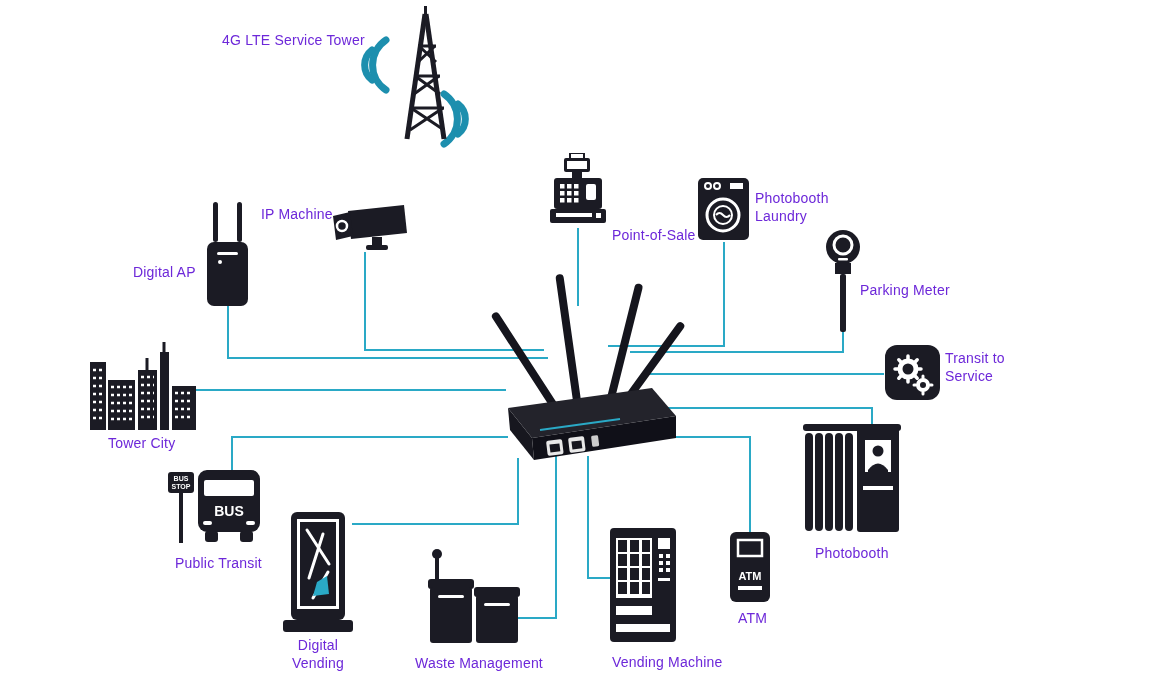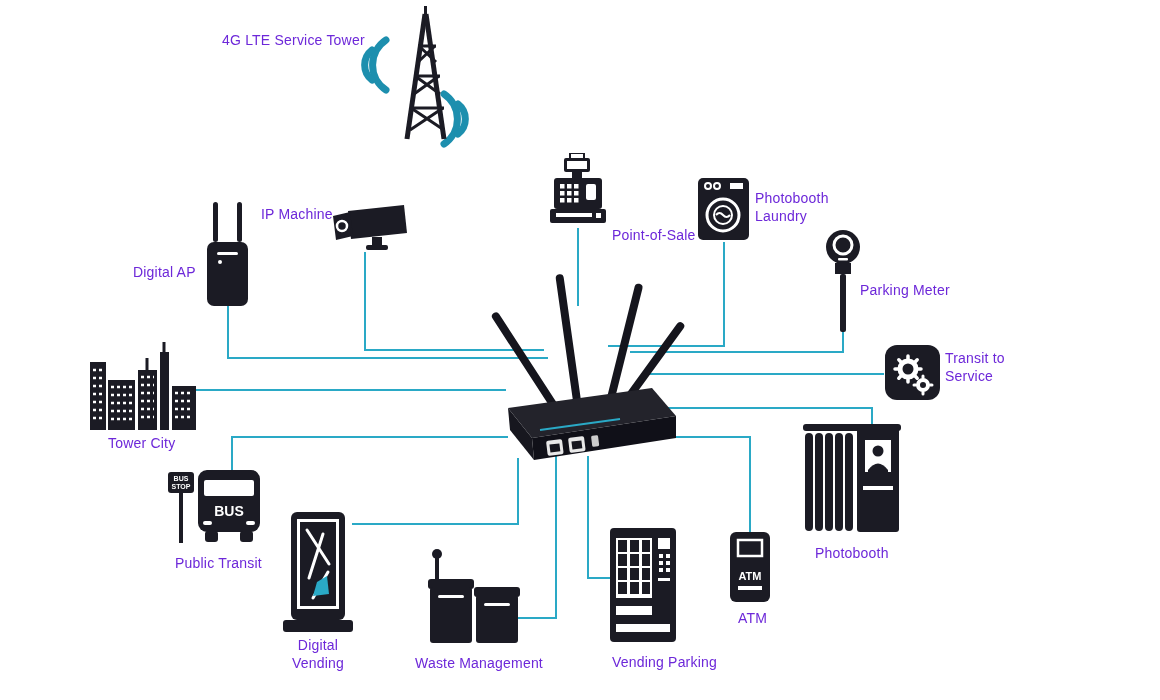--- a/index.html
+++ b/index.html
@@ -261,21 +261,21 @@
   <div class="label" style="left:222px;top:32px">4G LTE Service Tower</div>
   <div class="label" style="left:261px;top:206px">IP Machine</div>
   <div class="label" style="left:133px;top:264px">Digital AP</div>
   <div class="label" style="left:108px;top:435px">Tower City</div>
   <div class="label" style="left:175px;top:555px">Public Transit</div>
   <div class="label center" style="left:283px;top:637px;width:70px">
     <span>Digital</span>
     <span class="l2">Vending</span>
   </div>
   <div class="label" style="left:415px;top:655px">Waste Management</div>
-  <div class="label" style="left:612px;top:654px">Vending Parking</div>
+  <div class="label" style="left:612px;top:654px">Vending Machine</div>
   <div class="label" style="left:738px;top:610px">ATM</div>
   <div class="label" style="left:815px;top:545px">Photobooth</div>
   <div class="label" style="left:945px;top:350px">
     <span>Transit to</span>
     <span class="l2">Service</span>
   </div>
   <div class="label" style="left:860px;top:282px">Parking Meter</div>
   <div class="label" style="left:755px;top:190px">
     <span>Photobooth</span>
     <span class="l2">Laundry</span>

